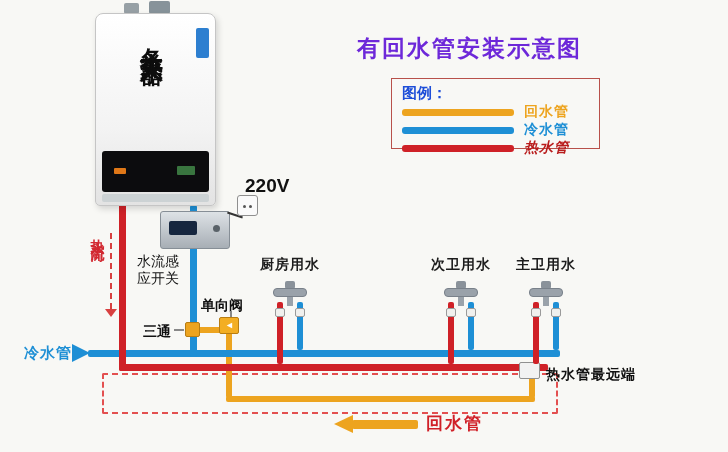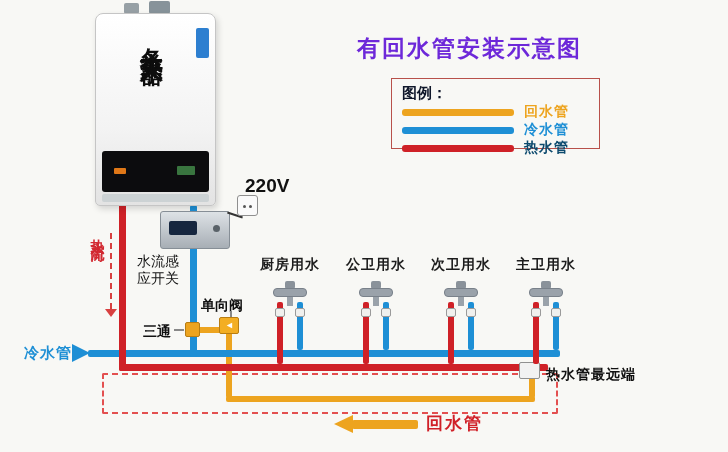--- a/index.html
+++ b/index.html
@@ -9,21 +9,21 @@
   #stage .ab{position:absolute}
   .pipe{position:absolute;border-radius:2px}
   .hot{background:#cf2127}
   .cold{background:#1e8fd5}
   .ret{background:#eda41f}
 
   
   #title{left:357px;top:33px;font-size:23px;font-weight:bold;letter-spacing:2px;color:#6d28d9}
   #legend{left:391px;top:78px;width:209px;height:71px;border:1px solid #b8504a;
           padding:5px 10px 6px;display:flex;flex-direction:column;justify-content:space-between}
-  .legend-title{color:#0f172a;font-weight:bold;font-size:15px}
+  .legend-title{color:#1d4ed8;font-weight:bold;font-size:15px}
   .legend-row{display:flex;align-items:center;gap:10px}
   .legend-swatch{width:112px;height:7px;border-radius:3px}
   .legend-label{font-size:14px;font-weight:bold;letter-spacing:1px}
 
   
   #flue1{left:124px;top:3px;width:15px;height:11px;background:#97a0a5;border-radius:2px}
   #flue2{left:149px;top:1px;width:21px;height:13px;background:#87939a;border-radius:2px}
   #heater{left:95px;top:13px;width:121px;height:193px;border:1px solid #c5c5c5;border-radius:8px 8px 5px 5px;
           background:linear-gradient(180deg,#ffffff 0%,#f3f3f3 60%,#e3e3e3 100%);
           box-shadow:2px 3px 6px rgba(0,0,0,.15)}
@@ -123,30 +123,20 @@
   <div class="fixture" id="fx1">
     <div class="fx-label">厨房用水</div>
     <div class="tap-knob"></div>
     <div class="tap-bar"></div>
     <div class="tap-spout"></div>
     <div class="br-hot"></div>
     <div class="br-cold"></div>
     <div class="stop-l"></div>
     <div class="stop-r"></div>
   </div>
-  <div class="fixture" id="fx2">
-    <div class="fx-label">公卫用水</div>
-    <div class="tap-knob"></div>
-    <div class="tap-bar"></div>
-    <div class="tap-spout"></div>
-    <div class="br-hot"></div>
-    <div class="br-cold"></div>
-    <div class="stop-l"></div>
-    <div class="stop-r"></div>
-  </div>
   <div class="fixture" id="fx3">
     <div class="fx-label">次卫用水</div>
     <div class="tap-knob"></div>
     <div class="tap-bar"></div>
     <div class="tap-spout"></div>
     <div class="br-hot"></div>
     <div class="br-cold"></div>
     <div class="stop-l"></div>
     <div class="stop-r"></div>
   </div>
@@ -204,17 +194,17 @@
     <div class="legend-row">
       <span class="legend-swatch" style="background-color: rgb(237, 164, 31);"></span>
       <span class="legend-label" style="color: rgb(237, 164, 31);">回水管</span>
     </div>
     <div class="legend-row">
       <span class="legend-swatch" style="background-color: rgb(30, 143, 213);"></span>
       <span class="legend-label" style="color: rgb(30, 143, 213);">冷水管</span>
     </div>
     <div class="legend-row">
       <span class="legend-swatch" style="background-color: rgb(207, 33, 39);"></span>
-      <span class="legend-label" style="color: #0c4a6e;">热水管</span>
+      <span class="legend-label" style="color: #b91c1c; font-style: italic;">热水管</span>
     </div>
   </div>
 
 </div>
 
 </body></html>

